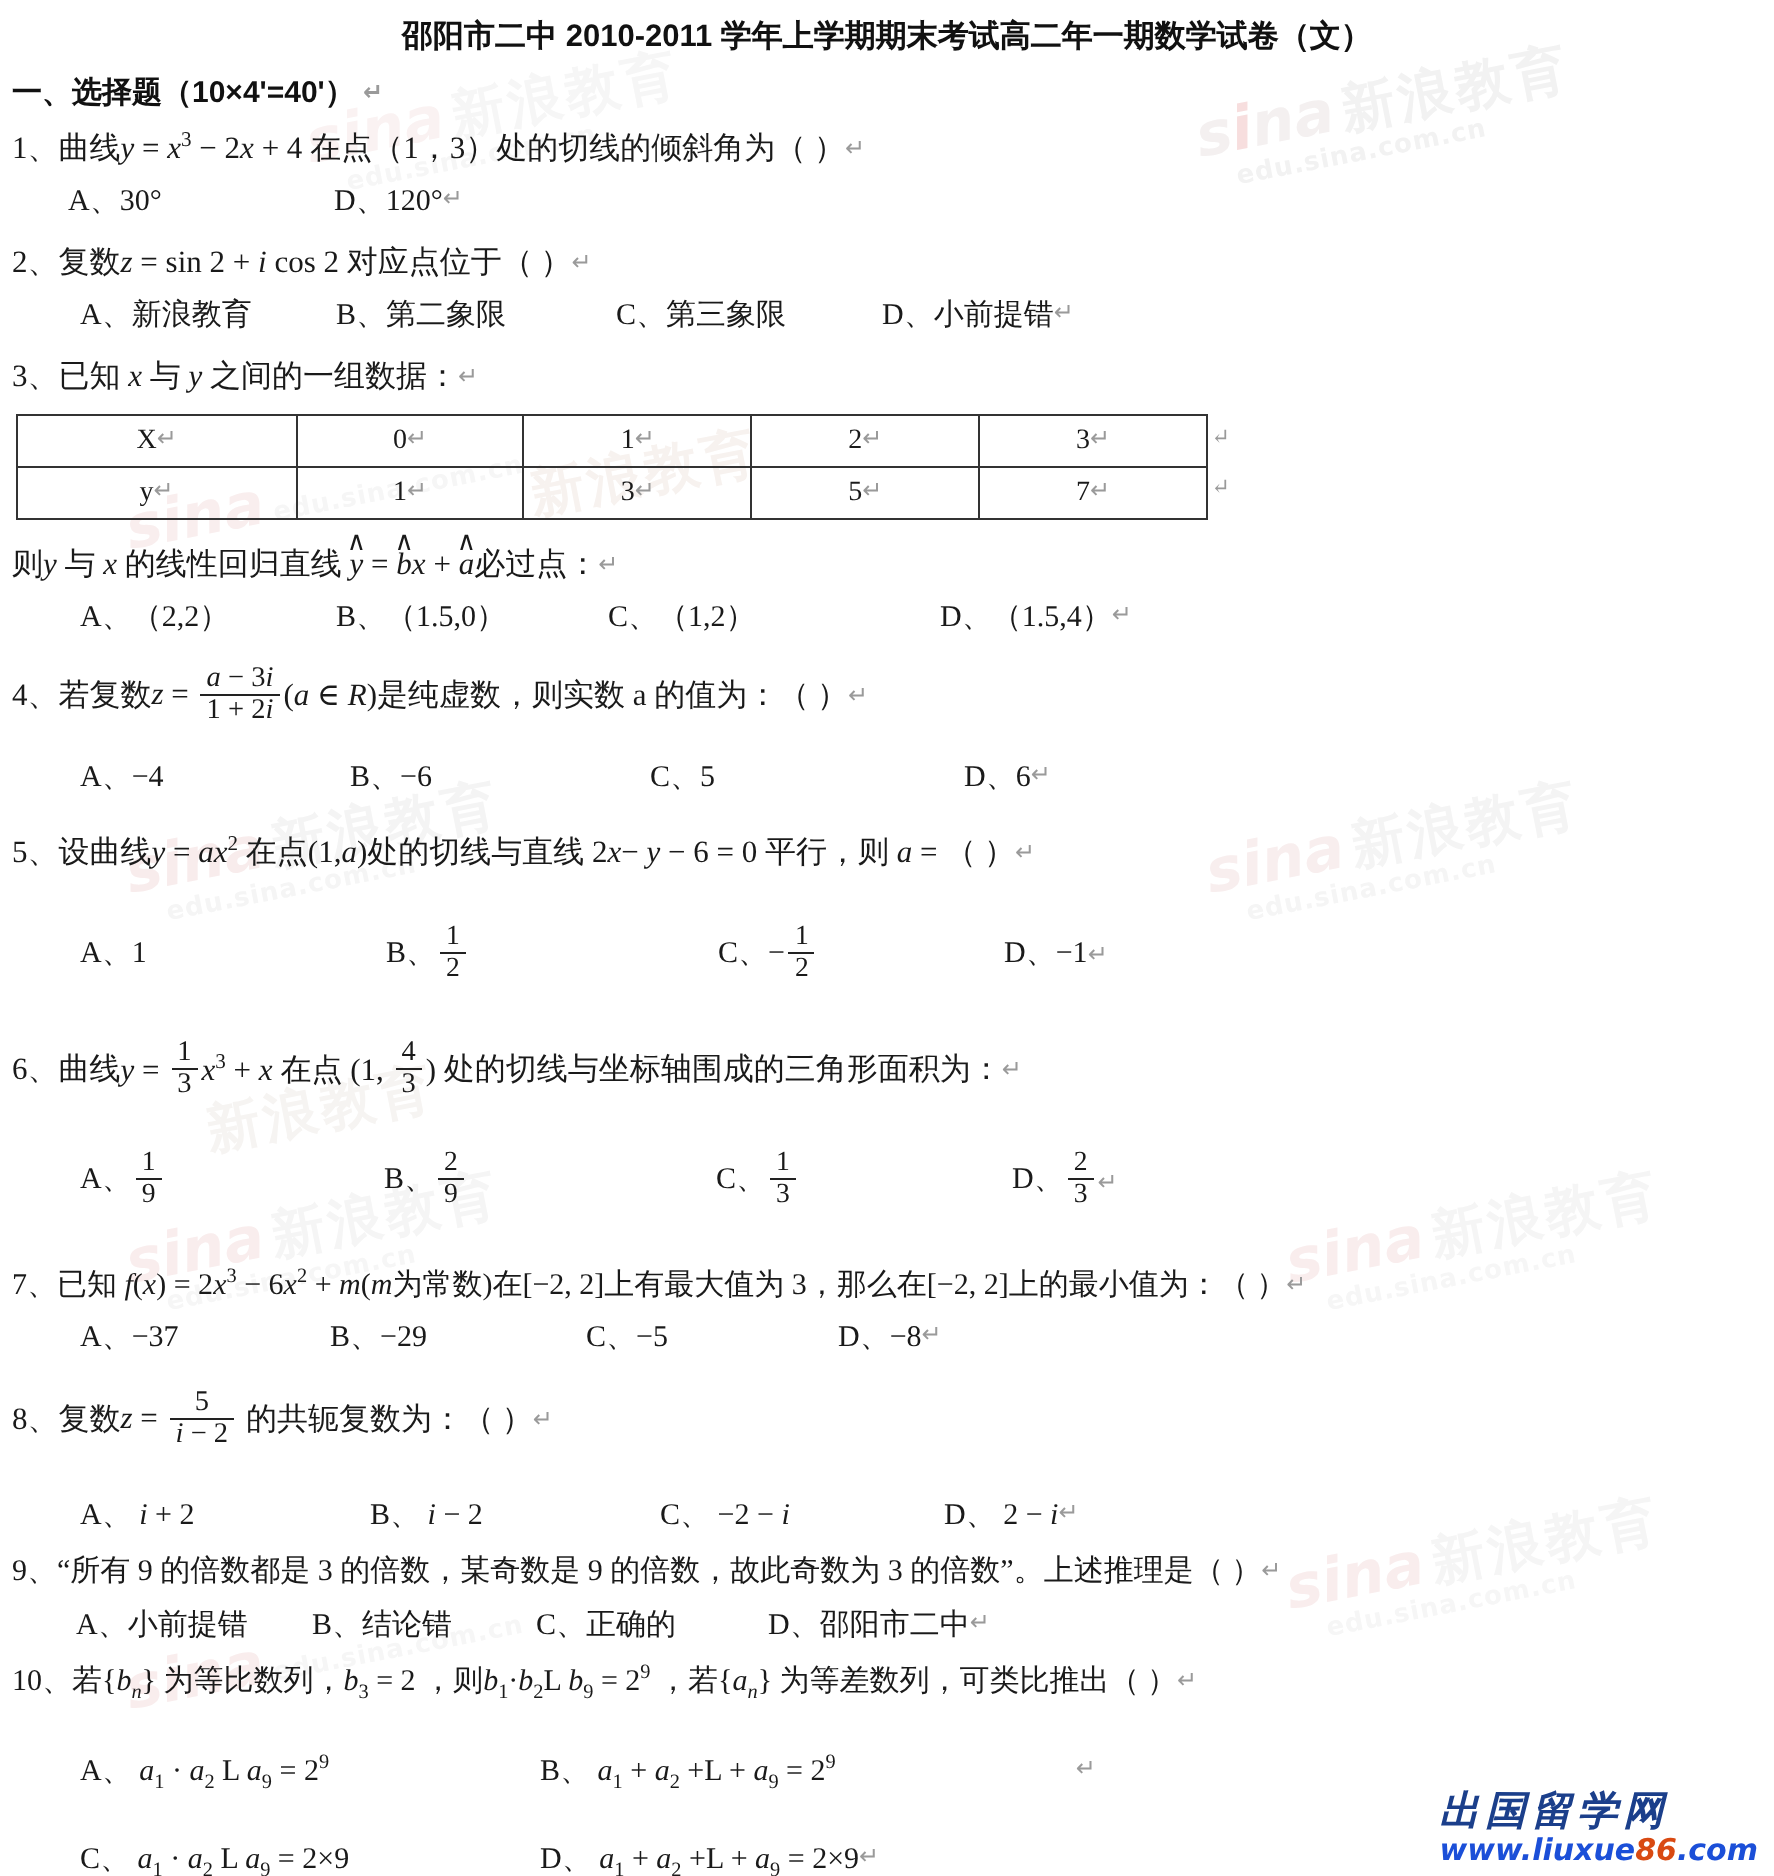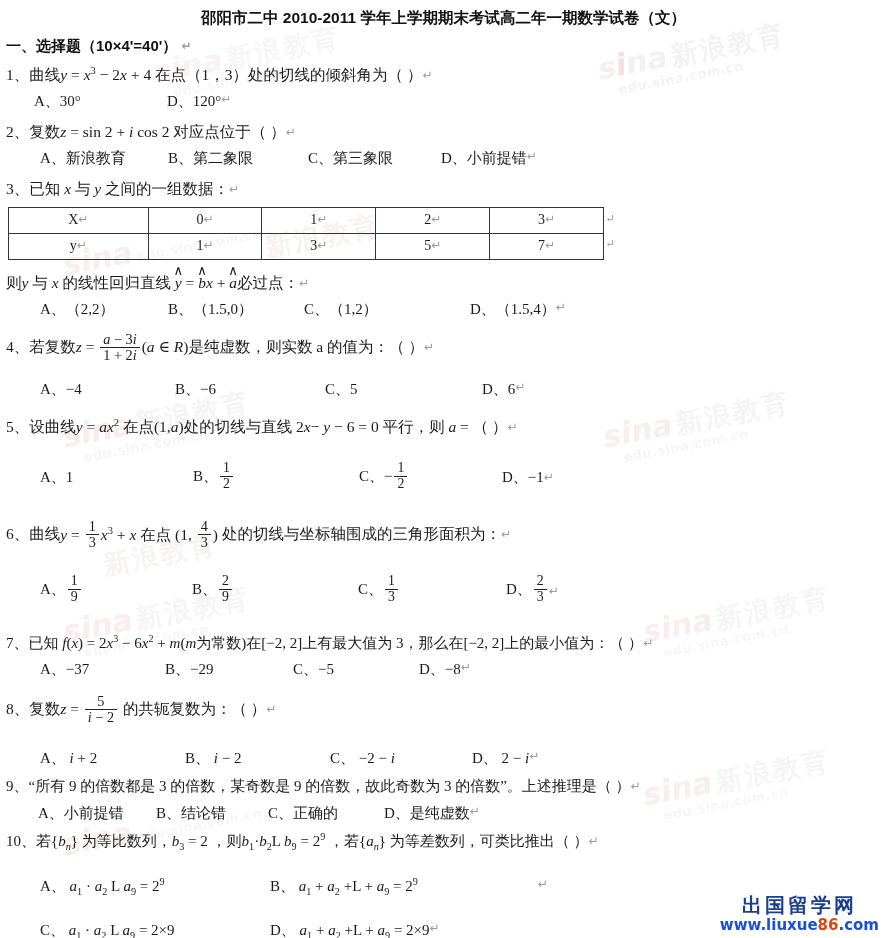--- a/index.html
+++ b/index.html
@@ -134,23 +134,24 @@
     position: absolute;
     right: -16px;
     font-size: 11px;
     color: #9a9a9a;
   }
   
   .brand {
     position: absolute;
     right: 8px;
     bottom: 4px;
-    text-align: center;
+    text-align: left;
     z-index: 5;
     font-family: "DejaVu Sans", "Liberation Sans", sans-serif;
+    font-style: italic;
   }
   .brand .cn {
     color: #1b3f8b;
     font-size: 20px;
     font-weight: bold;
     letter-spacing: 3px;
     display: block;
     line-height: 1.1;
   }
   .brand .url {
@@ -357,21 +358,21 @@
       <span class="pilcrow">↵</span>
     </div>
 
     <div class="q" style="margin-top:6px;font-size:15px">
       <span>9、</span><span>“所有 9 的倍数都是 3 的倍数，某奇数是 9 的倍数，故此奇数为 3 的倍数”。上述推理是（      ）</span><span class="pilcrow">↵</span>
     </div>
     <div class="opts" style="margin-left:38px">
       <span style="width:118px">A、小前提错</span>
       <span style="width:112px">B、结论错</span>
       <span style="width:116px">C、正确的</span>
-      <span>D、是纯虚数</span>
+      <span>D、邵阳市二中</span>
       <span class="pilcrow">↵</span>
     </div>
 
     <div class="q" style="margin-top:6px;font-size:15px">
       <span>10、</span><span>若{<i class="v">b<sub>n</sub></i>} 为等比数列，<i class="v">b</i><sub>3</sub> = 2 ，则<i class="v">b</i><sub>1</sub>·<i class="v">b</i><sub>2</sub>L <i class="v">b</i><sub>9</sub> = 2<sup>9</sup> ，若{<i class="v">a<sub>n</sub></i>} 为等差数列，可类比推出（   ）</span><span class="pilcrow">↵</span>
     </div>
     <div class="opts" style="margin-left:40px;margin-top:22px">
       <span style="width:230px">A、 <i class="v">a</i><sub>1</sub> · <i class="v">a</i><sub>2</sub> L  <i class="v">a</i><sub>9</sub> = 2<sup>9</sup></span>
       <span>B、 <i class="v">a</i><sub>1</sub> + <i class="v">a</i><sub>2</sub> +L  + <i class="v">a</i><sub>9</sub> = 2<sup>9</sup></span>
       <span class="pilcrow" style="margin-left:120px">↵</span>

